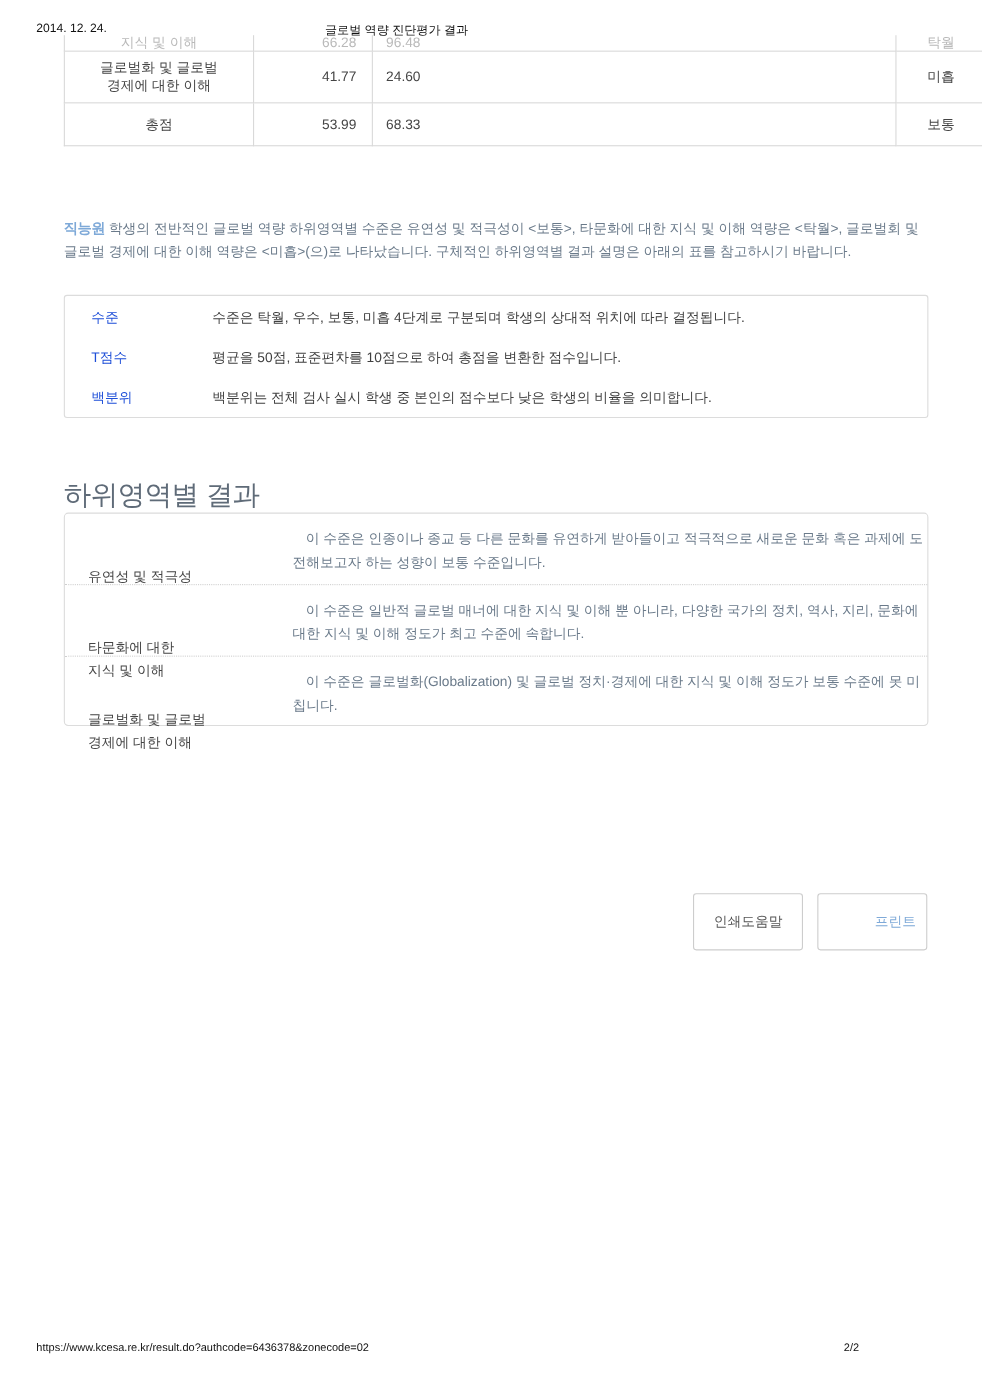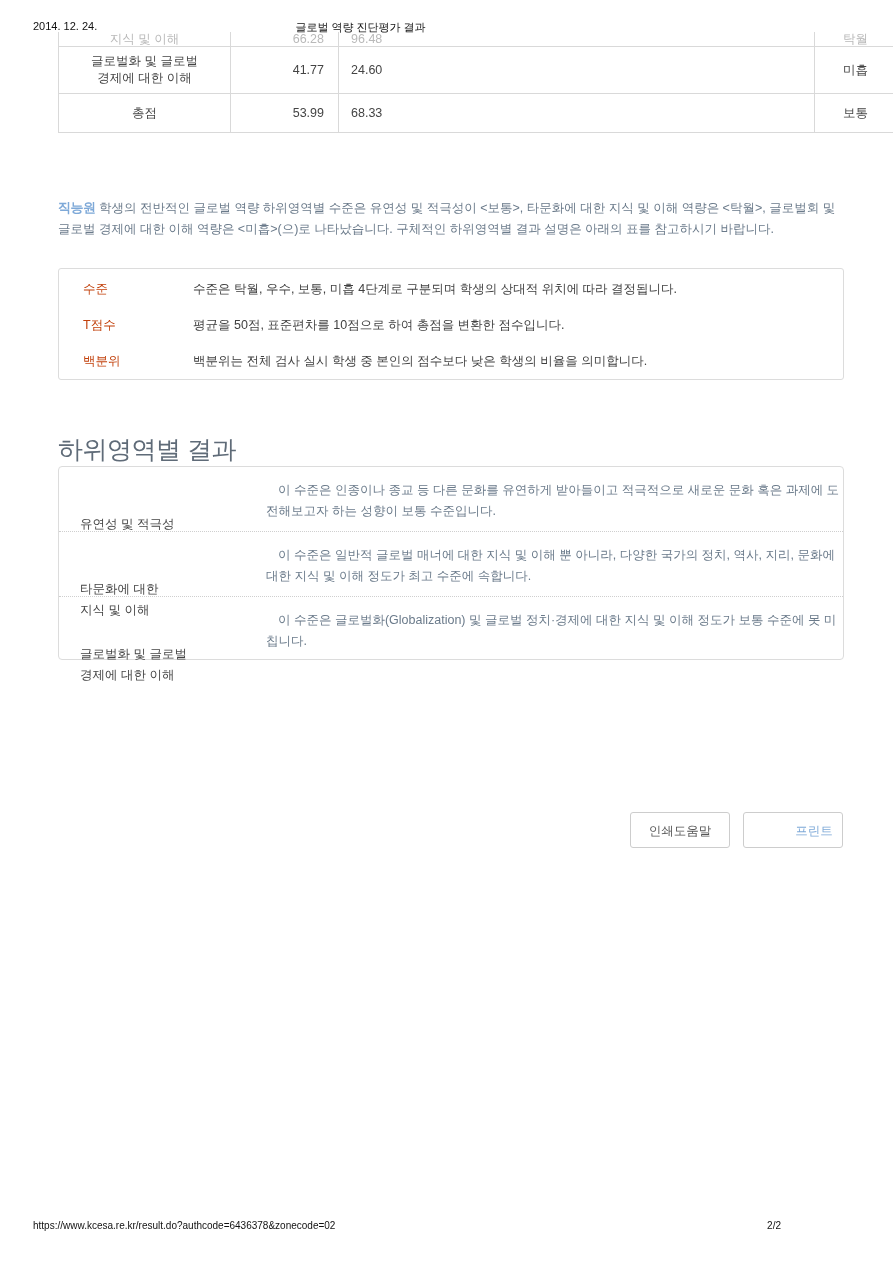--- a/index.html
+++ b/index.html
@@ -137,21 +137,21 @@
     width: 100%;
     height: 31px;
     font-size: 12.5px;
     color: #555;
   }
   .legend-row .lg-term {
     position: absolute;
     left: 24px;
     top: 0;
     width: 120px;
-    color: #c2410c;
+    color: #1d4ed8;
   }
   .legend-row .lg-desc {
     position: absolute;
     left: 134px;
     top: 0;
     width: 650px;
     color: #404040;
   }
 
   
@@ -208,21 +208,21 @@
   .btn-row {
     position: absolute;
     right: 50px;
     top: 812px;
     width: 330px;
     height: 38px;
   }
   .btn {
     position: absolute;
     top: 0;
-    height: 36px;
+    height: 52px;
     line-height: 34px;
     border: 1px solid #cdcdcd;
     border-radius: 3px;
     background: #fff;
     font-size: 12.5px;
     text-align: center;
     color: #555;
     cursor: pointer;
     font-family: "Liberation Sans", sans-serif;
     box-sizing: border-box;

